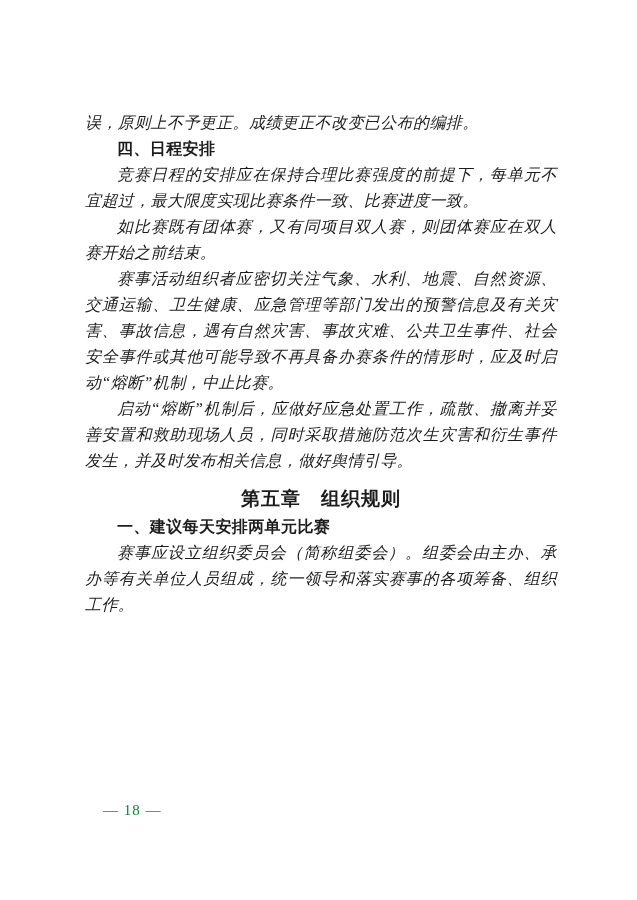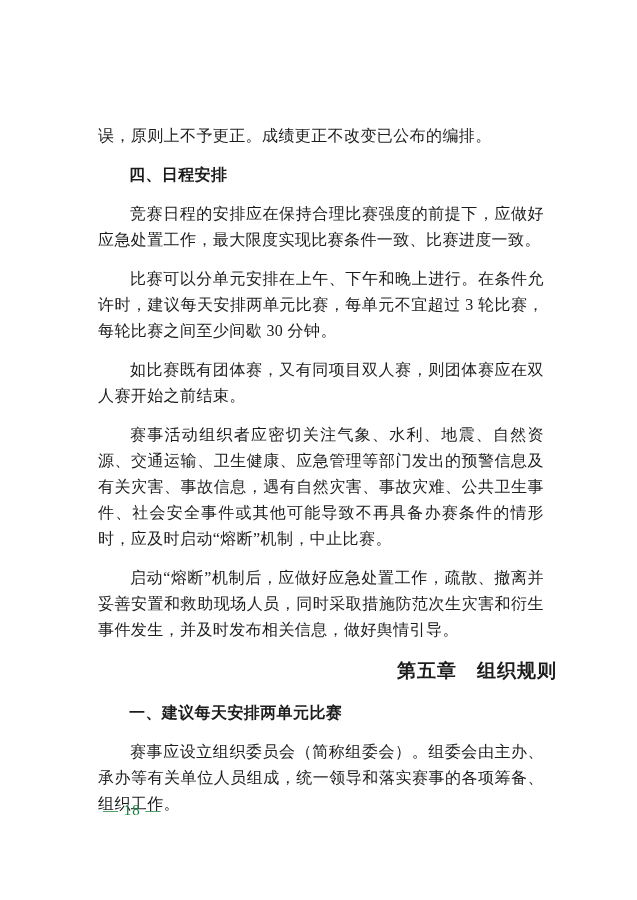--- a/index.html
+++ b/index.html
@@ -16,47 +16,48 @@
     font-family: "Liberation Serif", serif;
     color: #1c1c1c;
   }
   .content {
     position: absolute;
     left: 85px;
     top: 110px;
     width: 472px;
   }
   .paragraph {
-    margin: 13px;
+    margin: 0;
     font-size: 16px;
     line-height: 26px;
     letter-spacing: 0.4px;
     text-indent: 2em;
     text-align: justify;
     text-justify: inter-character;
+    font-style: italic;
   }
   .paragraph.no-indent {
     text-indent: 0;
   }
   .heading {
-    margin: 12px;
+    margin: 0;
     font-family: "Liberation Sans", sans-serif;
     font-size: 16px;
     line-height: 26px;
     letter-spacing: 0.4px;
     font-weight: bold;
     text-indent: 2em;
   }
   .chapter {
-    margin: 10px 0 14px 0;
+    margin: 10px 0 0 0;
     font-family: "Liberation Sans", sans-serif;
     font-size: 19px;
     line-height: 30px;
     font-weight: bold;
-    text-align: right;
+    text-align: center;
     text-indent: 0;
     letter-spacing: 1px;
   }
   .footer {
     position: absolute;
     left: 103px;
     top: 800px;
     font-size: 15px;
     line-height: 20px;
     letter-spacing: 1px;
@@ -64,22 +65,21 @@
     font-family: "Liberation Serif", serif;
   }
 </style>
 </head>
 <body>
 
 <div class="page">
   <div class="content">
       <p class="paragraph no-indent">误，原则上不予更正。成绩更正不改变已公布的编排。</p>
       <h3 class="heading">四、日程安排</h3>
-      <p class="paragraph">竞赛日程的安排应在保持合理比赛强度的前提下，应做好应急处置工作，最大限度实现比赛条件一致、比赛进度一致。</p>
-      <p class="paragraph">比赛可以分单元安排在上午、下午和晚上进行。在条件允许时，建议每天安排两单元比赛，每单元不宜超过 3 轮比赛，每轮比赛之间至少间歇 30 分钟。</p>
+      <p class="paragraph">竞赛日程的安排应在保持合理比赛强度的前提下，每单元不宜超过，最大限度实现比赛条件一致、比赛进度一致。</p>
       <p class="paragraph">如比赛既有团体赛，又有同项目双人赛，则团体赛应在双人赛开始之前结束。</p>
       <p class="paragraph">赛事活动组织者应密切关注气象、水利、地震、自然资源、交通运输、卫生健康、应急管理等部门发出的预警信息及有关灾害、事故信息，遇有自然灾害、事故灾难、公共卫生事件、社会安全事件或其他可能导致不再具备办赛条件的情形时，应及时启动“熔断”机制，中止比赛。</p>
       <p class="paragraph">启动“熔断”机制后，应做好应急处置工作，疏散、撤离并妥善安置和救助现场人员，同时采取措施防范次生灾害和衍生事件发生，并及时发布相关信息，做好舆情引导。</p>
       <h2 class="chapter">第五章　组织规则</h2>
       <h3 class="heading">一、建议每天安排两单元比赛</h3>
       <p class="paragraph">赛事应设立组织委员会（简称组委会）。组委会由主办、承办等有关单位人员组成，统一领导和落实赛事的各项筹备、组织工作。</p>
     </div>
   <div class="footer">— 18 —</div>
 </div>
 

